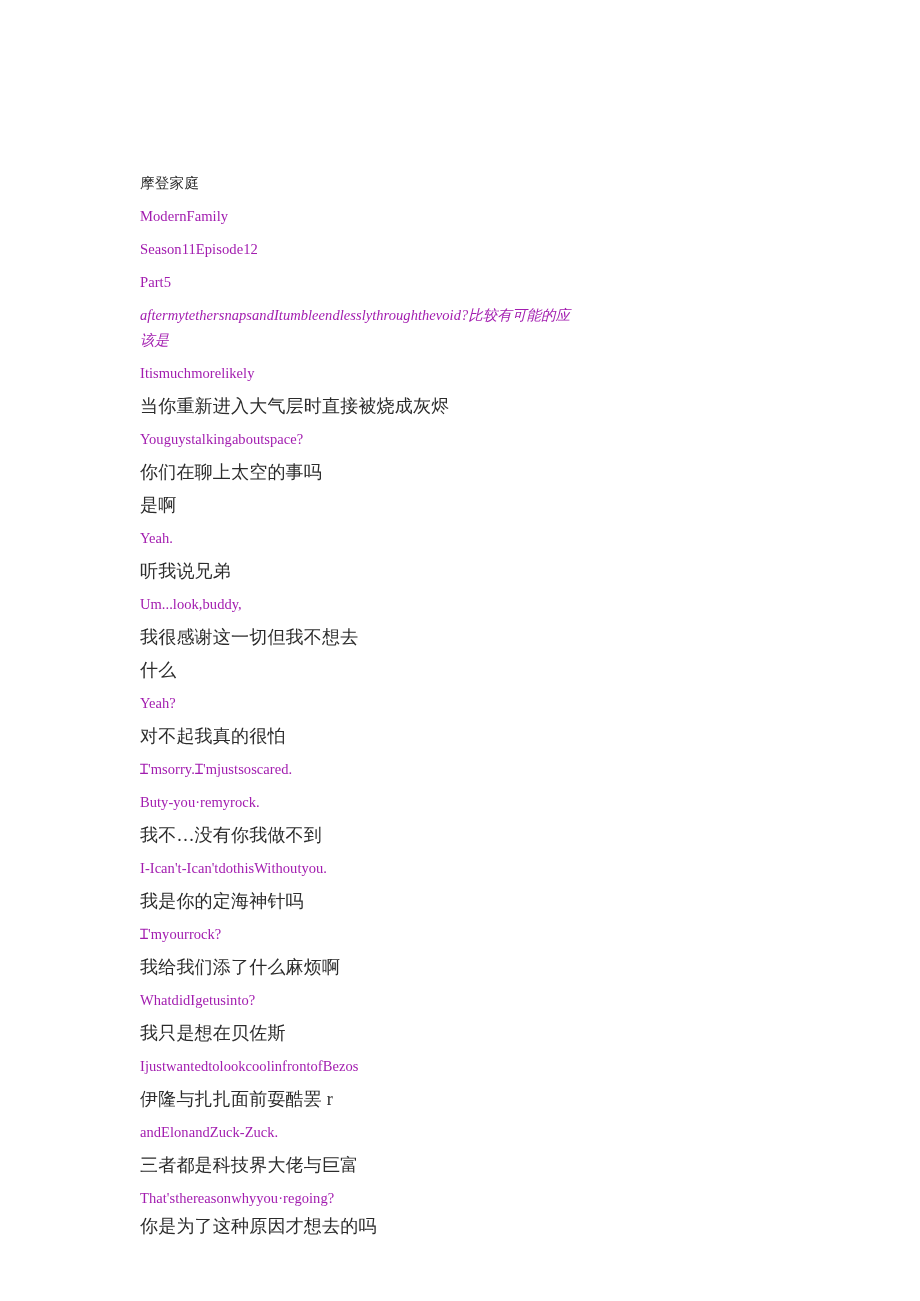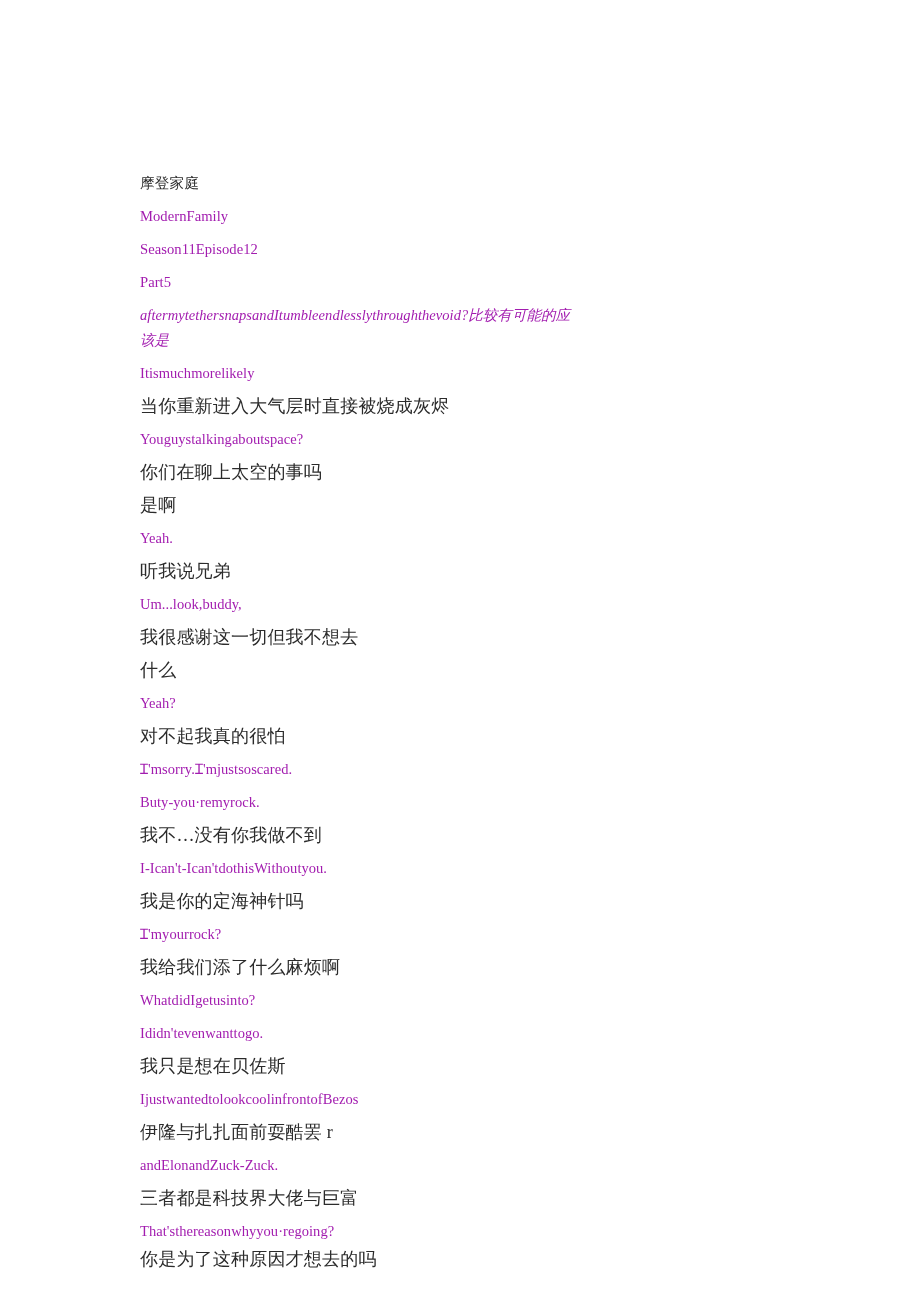--- a/index.html
+++ b/index.html
@@ -93,21 +93,20 @@
       <p class="line en">Yeah?</p>
       <p class="line zh">对不起我真的很怕</p>
       <p class="line en">Ɪ'msorry.Ɪ'mjustsoscared.</p>
       <p class="line en">Buty-you·remyrock.</p>
       <p class="line zh">我不…没有你我做不到</p>
       <p class="line en">I-Ican't-Ican'tdothisWithoutyou.</p>
       <p class="line zh">我是你的定海神针吗</p>
       <p class="line en">Ɪ'myourrock?</p>
       <p class="line zh">我给我们添了什么麻烦啊</p>
       <p class="line en">WhatdidIgetusinto?</p>
-      <p class="line en">Ididn'tevenwanttogo.</p>
       <p class="line zh">我只是想在贝佐斯</p>
       <p class="line en">IjustwantedtolookcoolinfrontofBezos</p>
       <p class="line zh">伊隆与扎扎面前耍酷罢 r</p>
       <p class="line en">andElonandZuck-Zuck.</p>
       <p class="line zh">三者都是科技界大佬与巨富</p>
       <p class="line en">That'sthereasonwhyyou·regoing?</p>
       <p class="line zh tight">你是为了这种原因才想去的吗</p>
     </div>
 
 </div>

